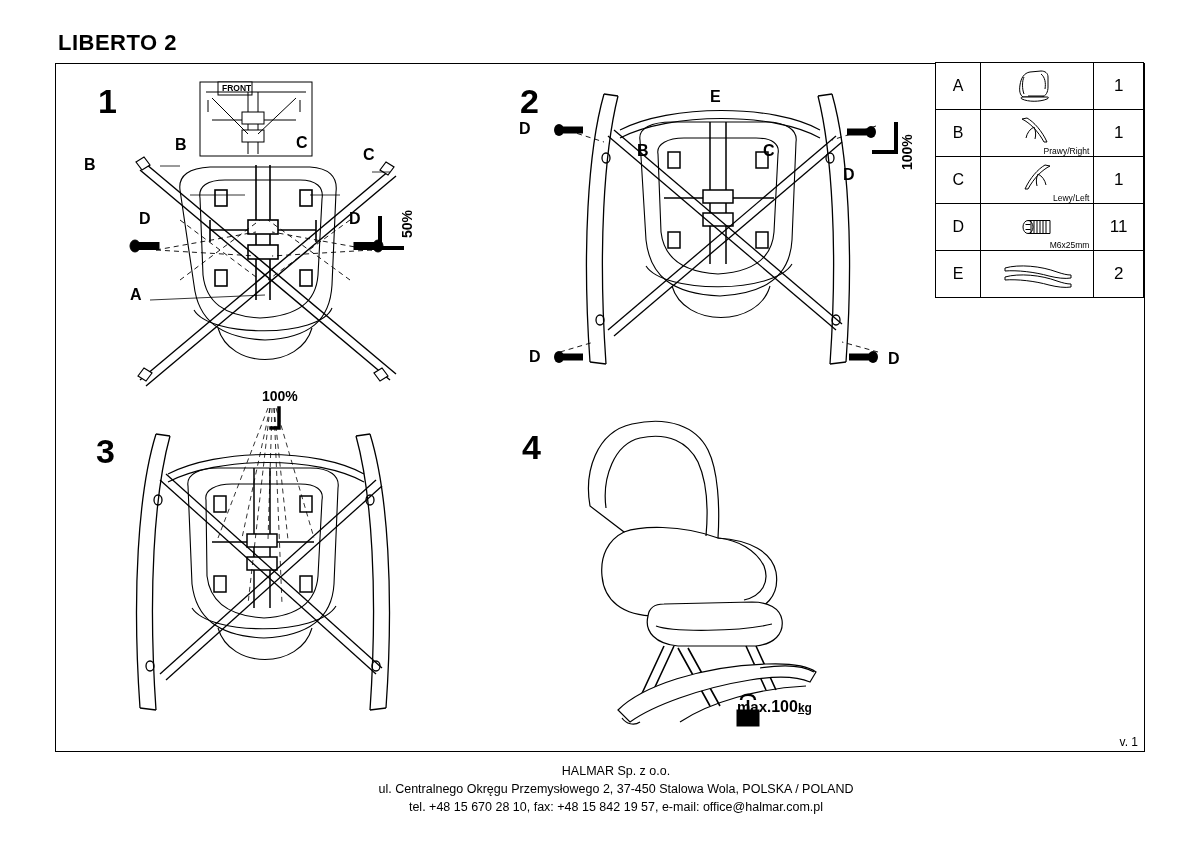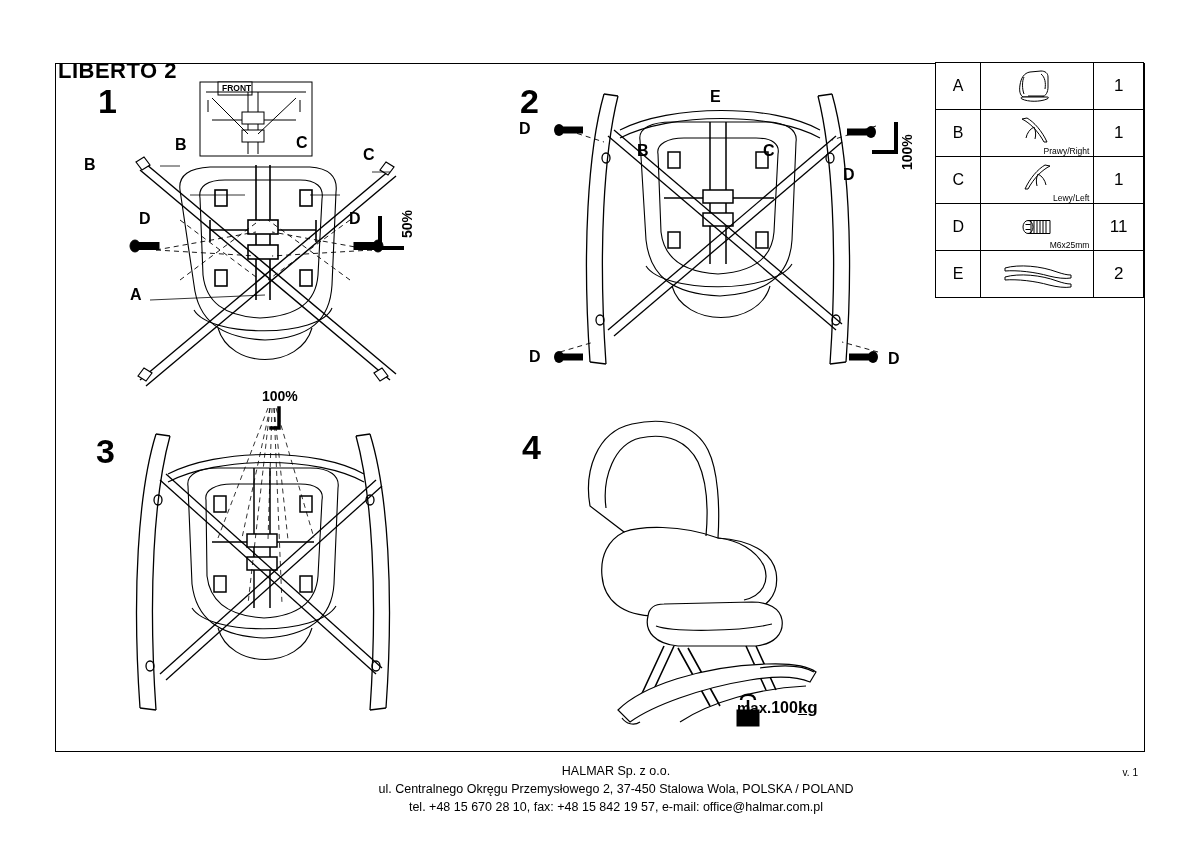--- a/index.html
+++ b/index.html
@@ -22,21 +22,20 @@
     height: 848px;
   }
   
   .title {
     position: absolute;
     left: 58px;
     top: 30px;
     font-size: 22px;
     font-weight: bold;
     letter-spacing: 0.5px;
-    margin-top: 28px;
   }
   
   .frame {
     position: absolute;
     left: 55px;
     top: 63px;
     width: 1090px;
     height: 689px;
     border: 1.5px solid #000;
     box-sizing: border-box;
@@ -99,31 +98,30 @@
     top: 762px;
     width: 1200px;
     text-align: center;
     font-size: 12.5px;
     line-height: 1.45;
   }
   .version {
     position: absolute;
     right: 62px;
     top: 735px;
-    font-size: 10px;
-    margin-top: 32px;
+    font-size: 12px;
   }
   .maxload {
     position: absolute;
     left: 737px;
     top: 698px;
     font-size: 16px;
     font-weight: bold;
   }
-  .maxload .kg { font-size: 17px; text-decoration: underline; }
+  .maxload .kg { font-size: 12px; text-decoration: underline; }
   .maxload .mx { font-size: 15px; font-weight: bold; }
   svg { overflow: visible; }
   .d { stroke: #000; fill: none; }
 </style>
 </head>
 <body>
 
 <div class="page">
 
   <div class="title">LIBERTO 2</div>

